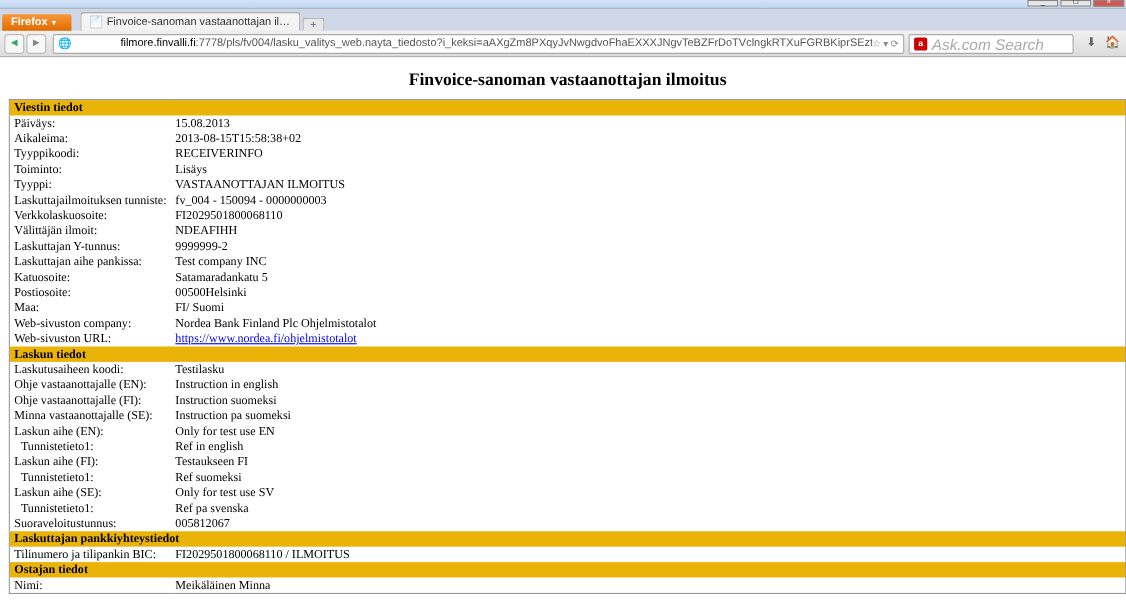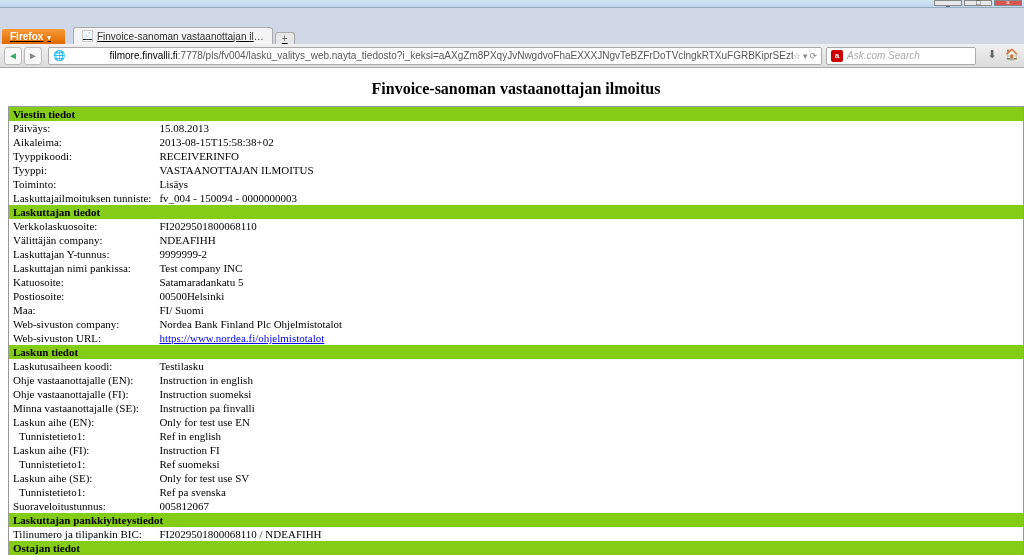--- a/index.html
+++ b/index.html
@@ -7,48 +7,48 @@
     
     
     .window-chrome { height: 8px; background: linear-gradient(to bottom, #d4e4f7, #bdd6f0); border-bottom: 1px solid #9ab; position: relative; }
     .win-btns { position: absolute; right: 2px; top: 0; display: flex; }
     .win-btn { width: 28px; height: 6px; margin-left: 2px; border: 1px solid #888; font-size: 7px; text-align: center; line-height: 4px; }
     .win-min { background: #e8e8e8; }
     .win-max { background: #e8e8e8; }
     .win-close { background: #d9534f; color: #fff; }
 
     
-    .tab-bar { height: 36px; background: #d0d8e8; display: flex; align-items: flex-end; padding-left: 2px; text-decoration: underline; }
+    .tab-bar { height: 20px; background: #d0d8e8; display: flex; align-items: flex-end; padding-left: 2px; }
     .firefox-btn { background: linear-gradient(to bottom, #f89939, #e06a00); color: #fff; font-size: 10px; padding: 2px 14px 2px 8px; border-radius: 2px 2px 0 0; margin-right: 8px; font-weight: bold; position: relative; }
     .firefox-btn::after { content: "▾"; font-size: 7px; margin-left: 4px; }
     .tab { background: #f4f4f4; border: 1px solid #aaa; border-bottom: none; border-radius: 3px 3px 0 0; padding: 2px 8px; font-size: 10px; display: flex; align-items: center; max-width: 200px; }
     .tab-icon { width: 12px; height: 12px; background: #fff; border: 1px solid #ccc; margin-right: 4px; font-size: 7px; text-align: center; line-height: 10px; }
     .tab-title { white-space: nowrap; overflow: hidden; text-overflow: ellipsis; color: #333; }
     .new-tab { background: #e8e8e8; border: 1px solid #aaa; border-bottom: none; border-radius: 3px 3px 0 0; padding: 0 6px; margin-left: 2px; font-size: 10px; color: #666; }
 
     
     .url-bar { height: 24px; background: linear-gradient(to bottom, #f0f0f0, #dcdcdc); display: flex; align-items: center; padding: 0 4px; border-bottom: 1px solid #aaa; }
     .nav-btn { width: 18px; height: 18px; border: 1px solid #bbb; border-radius: 3px; background: #f8f8f8; text-align: center; line-height: 16px; font-size: 10px; color: #888; margin-right: 2px; }
     .nav-btn.back { color: #3a6; }
     .url-input-wrap { flex: 1; height: 18px; background: #fff; border: 1px solid #aaa; border-radius: 2px; display: flex; align-items: center; padding: 0 4px; margin: 0 4px; overflow: hidden; }
     .globe { font-size: 10px; margin-right: 4px; color: #888; }
     .url-text { flex: 1; font-size: 10px; color: #555; white-space: nowrap; overflow: hidden; }
     .url-text .host { color: #000; margin-left: 40px; }
     .url-right { display: flex; align-items: center; gap: 2px; font-size: 9px; color: #888; }
     .search-input-wrap { width: 150px; height: 18px; background: #fff; border: 1px solid #aaa; border-radius: 2px; display: flex; align-items: center; padding: 0 4px; margin-right: 4px; }
     .ask-icon { width: 12px; height: 12px; background: #c00; border-radius: 2px; color: #fff; font-size: 8px; text-align: center; line-height: 12px; margin-right: 4px; font-weight: bold; }
-    .search-ph { color: #aaa; font-size: 10px; font-style: italic; }
+    .search-ph { color: #aaa; font-size: 14px; font-style: italic; }
     .toolbar-icon { width: 16px; height: 16px; text-align: center; font-size: 11px; color: #666; margin-left: 4px; }
 
     
     .content { padding: 6px 0 0 8px; height: calc(555px - 8px - 20px - 24px); overflow: hidden; }
     h1.page-title { font-size: 16px; font-weight: bold; text-align: center; margin: 6px 0 8px; font-family: "Times New Roman", serif; }
     .data-table { width: 100%; border: 1px solid #999; border-collapse: collapse; font-size: 11px; font-family: "Times New Roman", serif; }
     .data-table td { padding: 1px 4px; vertical-align: top; }
-    .data-table .section-header td { background: #84cc16; font-weight: bold; color: #000; }
+    .data-table .section-header td { background: #eab308; font-weight: bold; color: #000; }
     .data-table .label-cell { width: 130px; white-space: nowrap; }
     .data-table a { color: #0000ee; text-decoration: underline; }
     .indent { padding-left: 10px !important; }
   </style>
 </head>
 <body>
 
 <div class="window-chrome">
   <div class="win-btns">
     <div class="win-btn win-min">_</div>
@@ -101,48 +101,45 @@
         </tr>
         <tr>
           <td class="label-cell">Aikaleima:</td>
           <td>2013-08-15T15:58:38+02</td>
         </tr>
         <tr>
           <td class="label-cell">Tyyppikoodi:</td>
           <td>RECEIVERINFO</td>
         </tr>
         <tr>
+          <td class="label-cell">Toiminto:</td>
+          <td>Lisäys</td>
+        </tr>
+        <tr>
           <td class="label-cell">Tyyppi:</td>
           <td>VASTAANOTTAJAN ILMOITUS</td>
         </tr>
         <tr>
-          <td class="label-cell">Toiminto:</td>
-          <td>Lisäys</td>
-        </tr>
-        <tr>
           <td class="label-cell">Laskuttajailmoituksen tunniste:</td>
           <td>fv_004 - 150094 - 0000000003</td>
         </tr>
-        <tr class="section-header">
-          <td colspan="2">Laskuttajan tiedot</td>
-        </tr>
         <tr>
           <td class="label-cell">Verkkolaskuosoite:</td>
           <td>FI2029501800068110</td>
         </tr>
         <tr>
-          <td class="label-cell">Välittäjän company:</td>
+          <td class="label-cell">Välittäjän ilmoit:</td>
           <td>NDEAFIHH</td>
         </tr>
         <tr>
           <td class="label-cell">Laskuttajan Y-tunnus:</td>
           <td>9999999-2</td>
         </tr>
         <tr>
-          <td class="label-cell">Laskuttajan nimi pankissa:</td>
+          <td class="label-cell">Laskuttajan aihe pankissa:</td>
           <td>Test company INC</td>
         </tr>
         <tr>
           <td class="label-cell">Katuosoite:</td>
           <td>Satamaradankatu 5</td>
         </tr>
         <tr>
           <td class="label-cell">Postiosoite:</td>
           <td>00500Helsinki</td>
         </tr>
@@ -168,33 +165,33 @@
         <tr>
           <td class="label-cell">Ohje vastaanottajalle (EN):</td>
           <td>Instruction in english</td>
         </tr>
         <tr>
           <td class="label-cell">Ohje vastaanottajalle (FI):</td>
           <td>Instruction suomeksi</td>
         </tr>
         <tr>
           <td class="label-cell">Minna vastaanottajalle (SE):</td>
-          <td>Instruction pa finvalli</td>
+          <td>Instruction pa suomeksi</td>
         </tr>
         <tr>
           <td class="label-cell">Laskun aihe (EN):</td>
           <td>Only for test use EN</td>
         </tr>
         <tr>
           <td class="label-cell indent">Tunnistetieto1:</td>
           <td>Ref in english</td>
         </tr>
         <tr>
           <td class="label-cell">Laskun aihe (FI):</td>
-          <td>Instruction FI</td>
+          <td>Testaukseen FI</td>
         </tr>
         <tr>
           <td class="label-cell indent">Tunnistetieto1:</td>
           <td>Ref suomeksi</td>
         </tr>
         <tr>
           <td class="label-cell">Laskun aihe (SE):</td>
           <td>Only for test use SV</td>
         </tr>
         <tr>
@@ -203,21 +200,21 @@
         </tr>
         <tr>
           <td class="label-cell">Suoraveloitustunnus:</td>
           <td>005812067</td>
         </tr>
         <tr class="section-header">
           <td colspan="2">Laskuttajan pankkiyhteystiedot</td>
         </tr>
         <tr>
           <td class="label-cell">Tilinumero ja tilipankin BIC:</td>
-          <td>FI2029501800068110 / NDEAFIHH</td>
+          <td>FI2029501800068110 / ILMOITUS</td>
         </tr>
         <tr class="section-header">
           <td colspan="2">Ostajan tiedot</td>
         </tr>
         <tr>
           <td class="label-cell">Nimi:</td>
           <td>Meikäläinen Minna</td>
         </tr>
       </tbody>
     </table>

